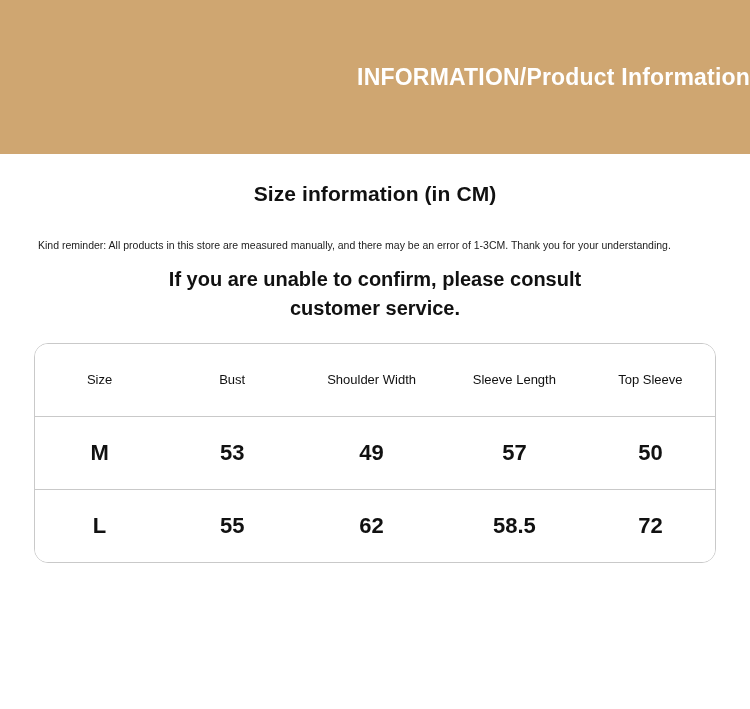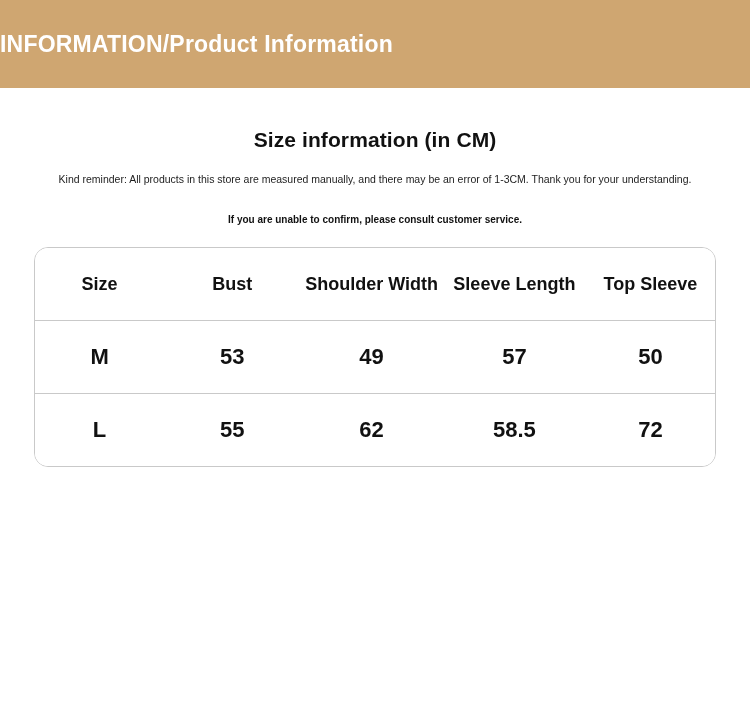--- a/index.html
+++ b/index.html
@@ -15,74 +15,73 @@
     overflow: hidden;
   }
   .page {
     position: relative;
     width: 750px;
     height: 709px;
     background: #ffffff;
   }
   .banner {
     width: 750px;
-    height: 88px;
+    height: 154px;
     background: #cfa671;
     display: flex;
     align-items: center;
-    justify-content: flex-start;
+    justify-content: flex-end;
   }
   .banner-title {
     color: #ffffff;
     font-size: 23px;
     font-weight: 700;
     letter-spacing: 0.2px;
     text-align: center;
   }
   .section-title {
     text-align: center;
     font-size: 21px;
     font-weight: 700;
     color: #111111;
-    margin-top: 40px;
+    margin-top: 28px;
     letter-spacing: 0.1px;
   }
   .reminder {
-    text-align: center;
     font-size: 10.5px;
     color: #1c1c1c;
-    margin-top: 20px;
+    margin-top: 32px;
     padding: 0 38px;
     line-height: 1.4;
   }
   .consult {
     text-align: center;
-    font-size: 10px;
+    font-size: 20px;
     font-weight: 700;
     color: #111111;
-    margin-top: 26px;
+    margin-top: 12px;
     padding: 0 150px;
     line-height: 1.45;
   }
   .table-wrap {
     margin: 20px auto 0 auto;
     width: 680px;
     border: 1px solid #c9c9c9;
     border-radius: 14px;
     overflow: hidden;
     background: #ffffff;
   }
   table.size-table {
     width: 100%;
     border-collapse: collapse;
     table-layout: fixed;
   }
   table.size-table th {
-    font-size: 18px;
-    font-weight: 700;
+    font-size: 13px;
+    font-weight: 400;
     color: #111111;
     height: 70px;
     text-align: center;
     vertical-align: middle;
     border-bottom: 1px solid #c9c9c9;
     background: #ffffff;
   }
   table.size-table td {
     font-size: 22px;
     font-weight: 700;

